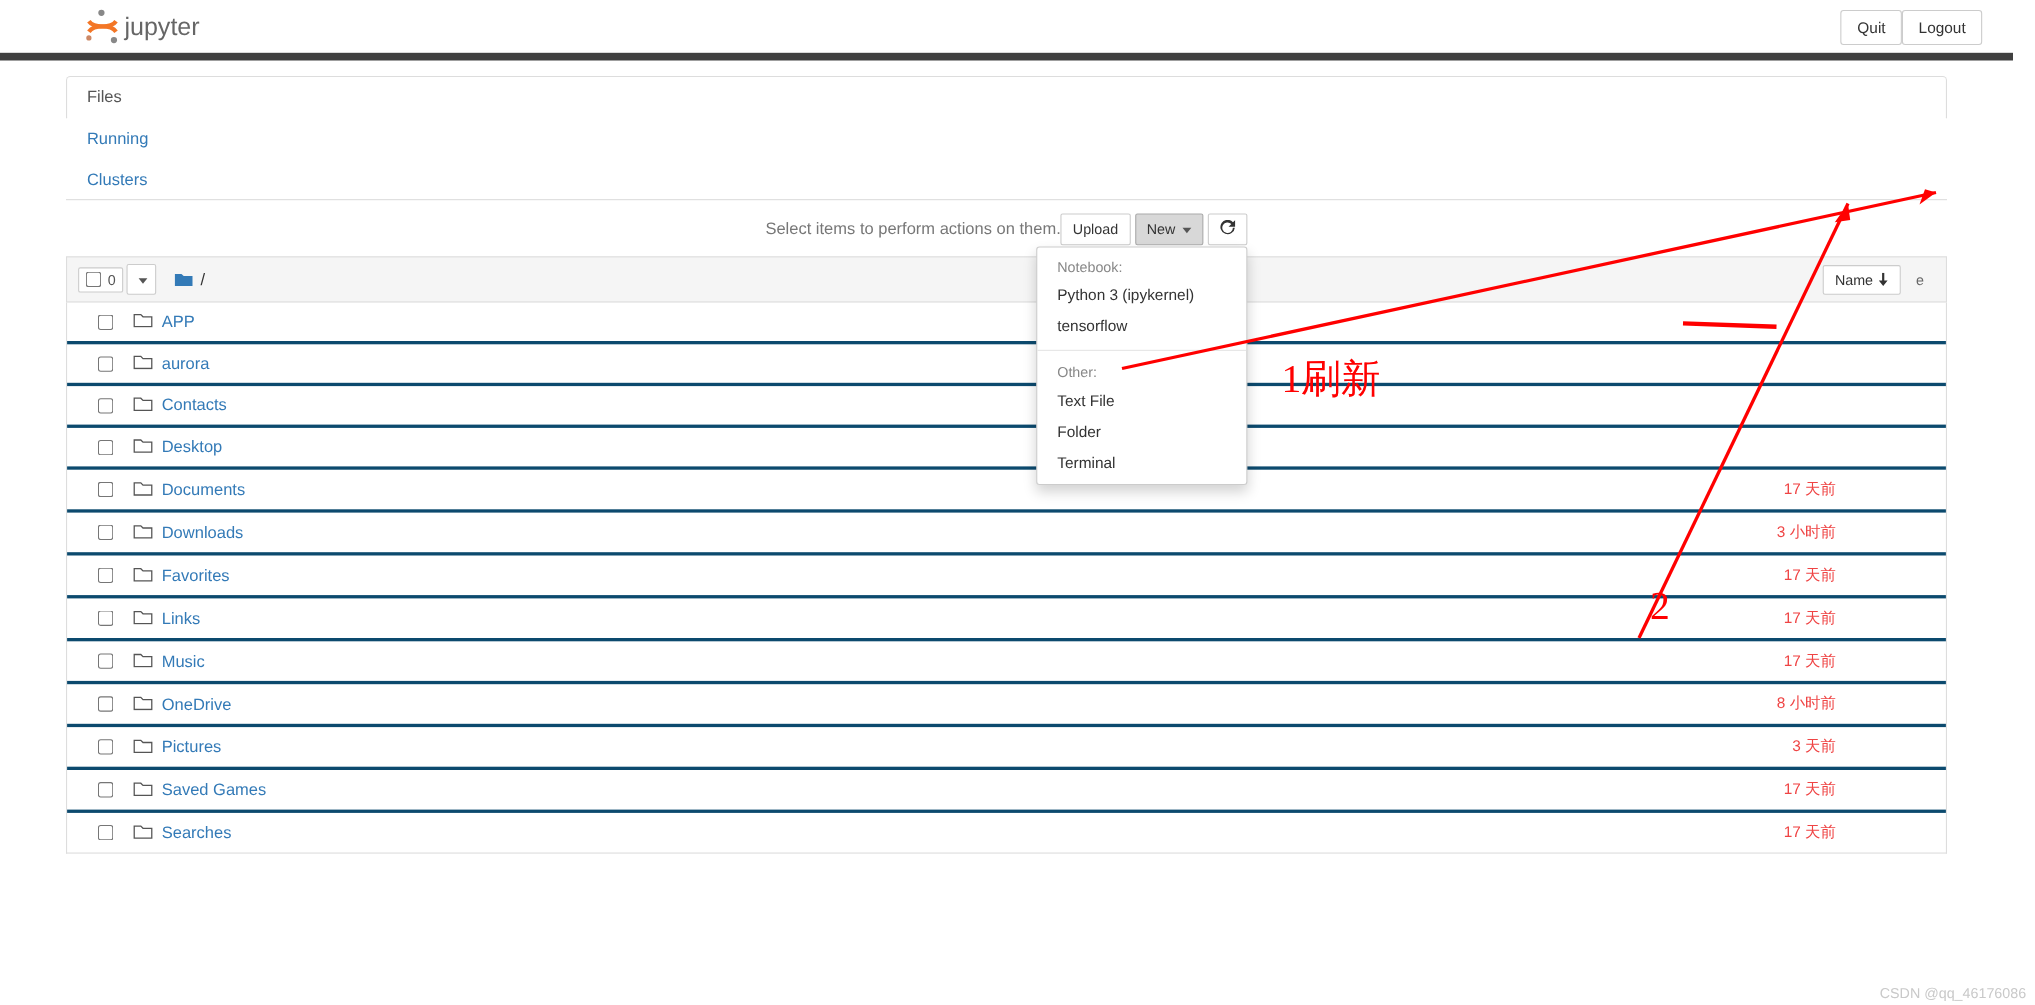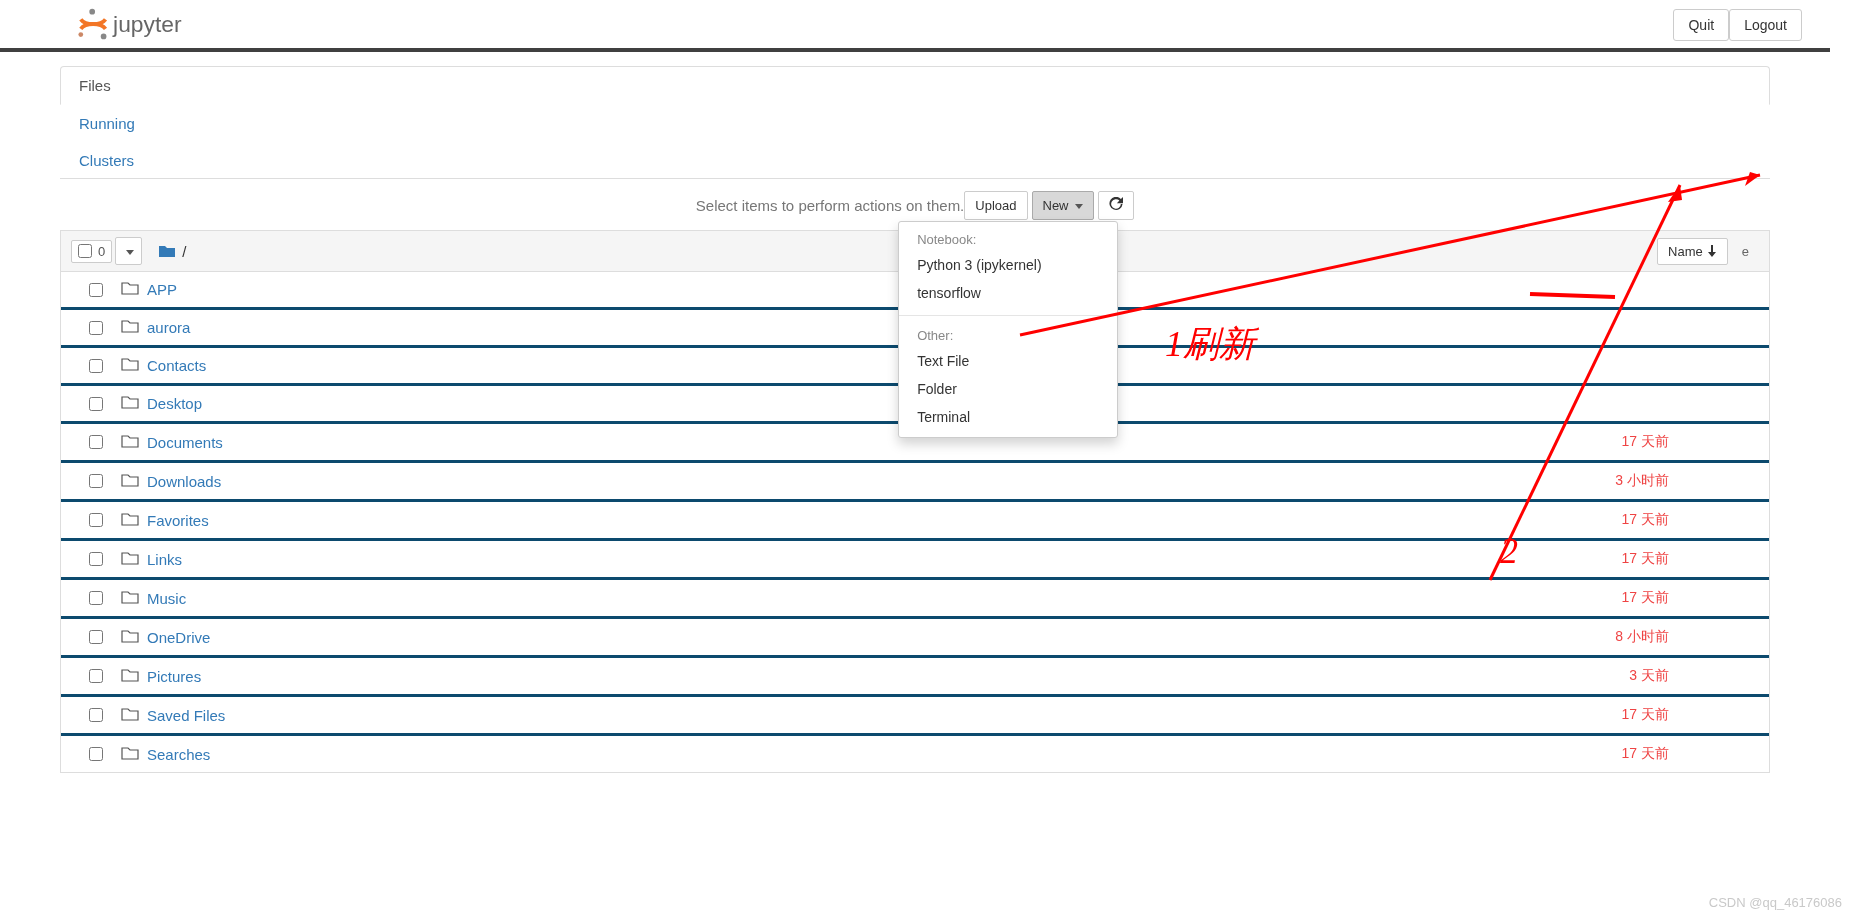--- a/index.html
+++ b/index.html
@@ -17,21 +17,21 @@
       width: 1830px;
       height: 914px;
       overflow-y: scroll;
       position: relative;
     }
     .header {
       display: flex;
       align-items: center;
       justify-content: space-between;
       padding: 6px 18px 4px;
-      border-bottom: 4px solid #404040;
+      border-bottom: 7px solid #404040;
     }
     .logo-wrap { display: flex; align-items: center; padding-left: 55px; }
     .logo-wrap svg { width: 160px; height: 38px; }
     .header-buttons { display: flex; gap: 0; padding-right: 10px; }
     .btn {
       background: #fff; border: 1px solid #ccc; border-radius: 3px;
       padding: 7px 14px; font-size: 14px; color: #333; cursor: pointer;
     }
     .container { padding: 0 60px; }
     .tabs {
@@ -70,23 +70,23 @@
     }
     .btn-sm.active { background: #d8d8d8; border-color: #aaa; }
     .caret {
       display: inline-block; width: 0; height: 0; margin-left: 3px;
       vertical-align: middle;
       border-top: 5px solid #555; border-right: 4px solid transparent; border-left: 4px solid transparent;
     }
     .refresh-icon { display: inline-block; }
     .dropdown-menu {
       position: absolute;
-      right: 16px;
+      right: 0;
       top: 30px;
-      width: 220px;
+      width: 192px;
       background: #fff;
       border: 1px solid #ccc;
       border-radius: 3px;
       box-shadow: 0 6px 12px rgba(0,0,0,.175);
       z-index: 50;
       padding: 6px 0;
     }
     .dropdown-header {
       padding: 4px 18px; font-size: 13px; color: #888;
     }
@@ -137,21 +137,20 @@
     .row-icon { width: 18px; margin-right: 8px; color: #555; }
     .row-name { color: #337ab7; font-size: 15px; cursor: pointer; }
     .row-spacer { flex: 1; }
     .row-time { color: #ef4444; font-size: 14px; padding-right: 90px; }
     .annotation {
       position: absolute; pointer-events: none; z-index: 100;
     }
     .anno-text {
       color: #ff0000; font-size: 36px; font-weight: 400;
       font-family: "SimSun", serif;
-      font-style: italic;
     }
     .watermark {
       position: absolute; right: 8px; bottom: 4px;
       color: #c9c9c9; font-size: 13px;
       z-index: 200;
     }
     ::-webkit-scrollbar { width: 20px; }
     ::-webkit-scrollbar-track { background: #f0f0f0; }
     ::-webkit-scrollbar-thumb { background: #c1c1c1; border-radius: 0; }
     ::-webkit-scrollbar-button { background: #f0f0f0; height: 20px; }
@@ -337,21 +336,21 @@
             </svg></span>
           <span class="row-name">Pictures</span>
           <span class="row-spacer"></span>
           <span class="row-time">3 天前</span>
         </div>
         <div class="file-row">
           <input type="checkbox" class="row-cb" style="">
           <span class="row-icon"><svg width="18" height="14" viewBox="0 0 18 14">
               <path d="M1 2h6l2 2h8v9H1z" fill="none" stroke="#555" stroke-width="1.2"></path>
             </svg></span>
-          <span class="row-name">Saved Files</span>
+          <span class="row-name">Saved Games</span>
           <span class="row-spacer"></span>
           <span class="row-time">17 天前</span>
         </div>
         <div class="file-row">
           <input type="checkbox" class="row-cb" style="">
           <span class="row-icon"><svg width="18" height="14" viewBox="0 0 18 14">
               <path d="M1 2h6l2 2h8v9H1z" fill="none" stroke="#555" stroke-width="1.2"></path>
             </svg></span>
           <span class="row-name">Searches</span>
           <span class="row-spacer"></span>

